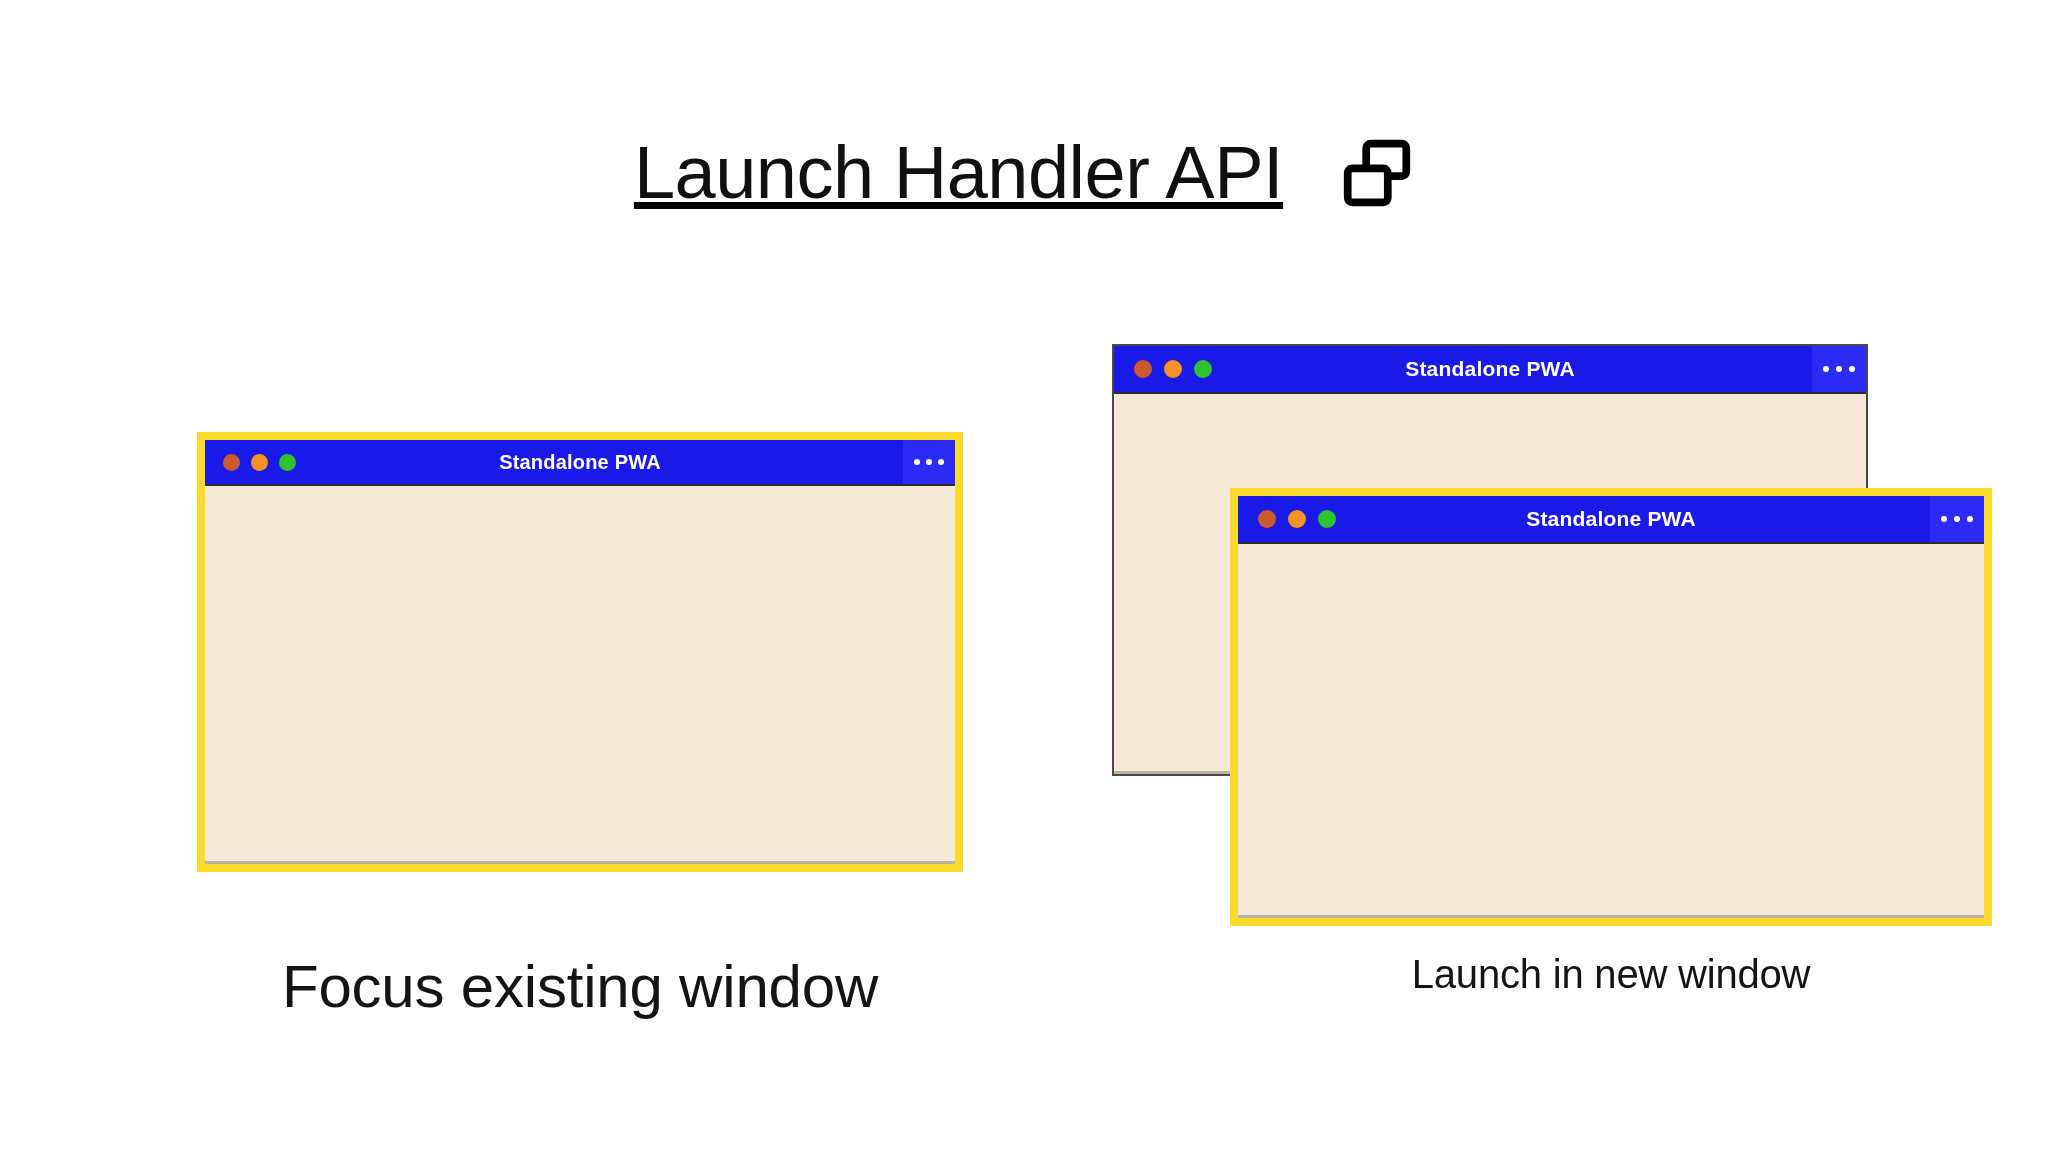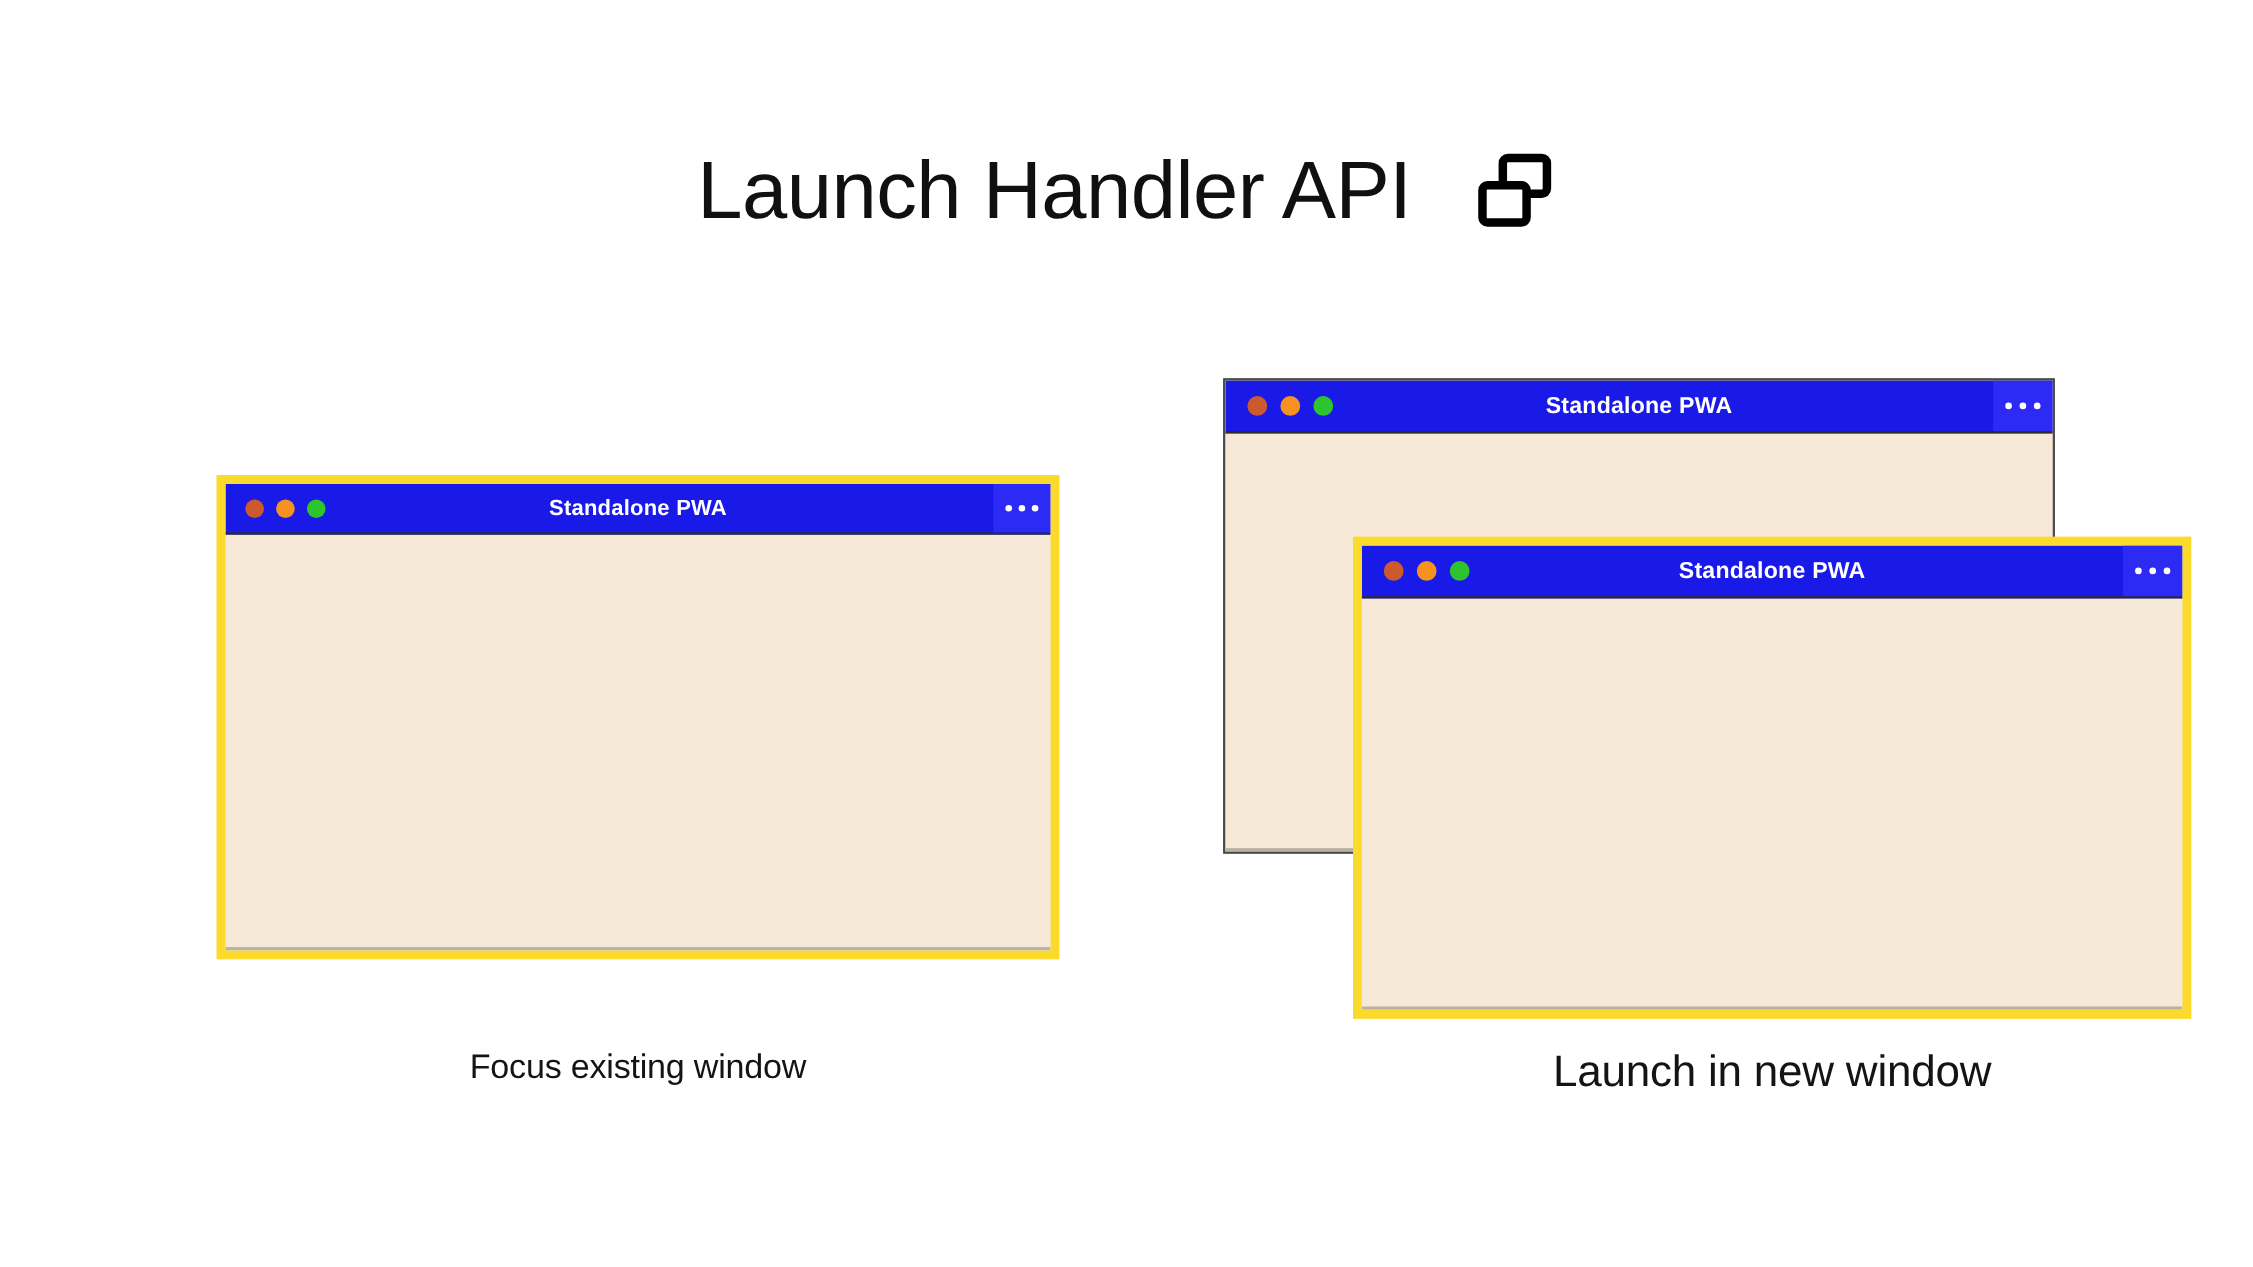--- a/index.html
+++ b/index.html
@@ -20,20 +20,21 @@
   #header {
     position: absolute;
     left: 0;
     top: 118px;
     width: 2048px;
     height: 110px;
     display: flex;
     align-items: center;
     justify-content: center;
     gap: 57px;
+    text-decoration: underline;
   }
   #page-title {
     font-size: 74px;
     font-weight: 400;
     color: #101010;
     letter-spacing: -0.5px;
     line-height: 1;
     white-space: nowrap;
   }
   #windows-icon {
@@ -130,21 +131,21 @@
   #left-window .win-title { font-size: 20px; }
   #left-window .menu-button { width: 52px; gap: 6px; }
   #left-window .menu-button .mdot { width: 6px; height: 6px; }
 
   #left-caption {
     position: absolute;
     left: 197px;
     top: 952px;
     width: 766px;
     text-align: center;
-    font-size: 31px;
+    font-size: 60px;
     color: #141414;
     letter-spacing: -0.2px;
     white-space: nowrap;
   }
 
   
   #right-back-window {
     left: 1112px;
     top: 344px;
     width: 756px;

